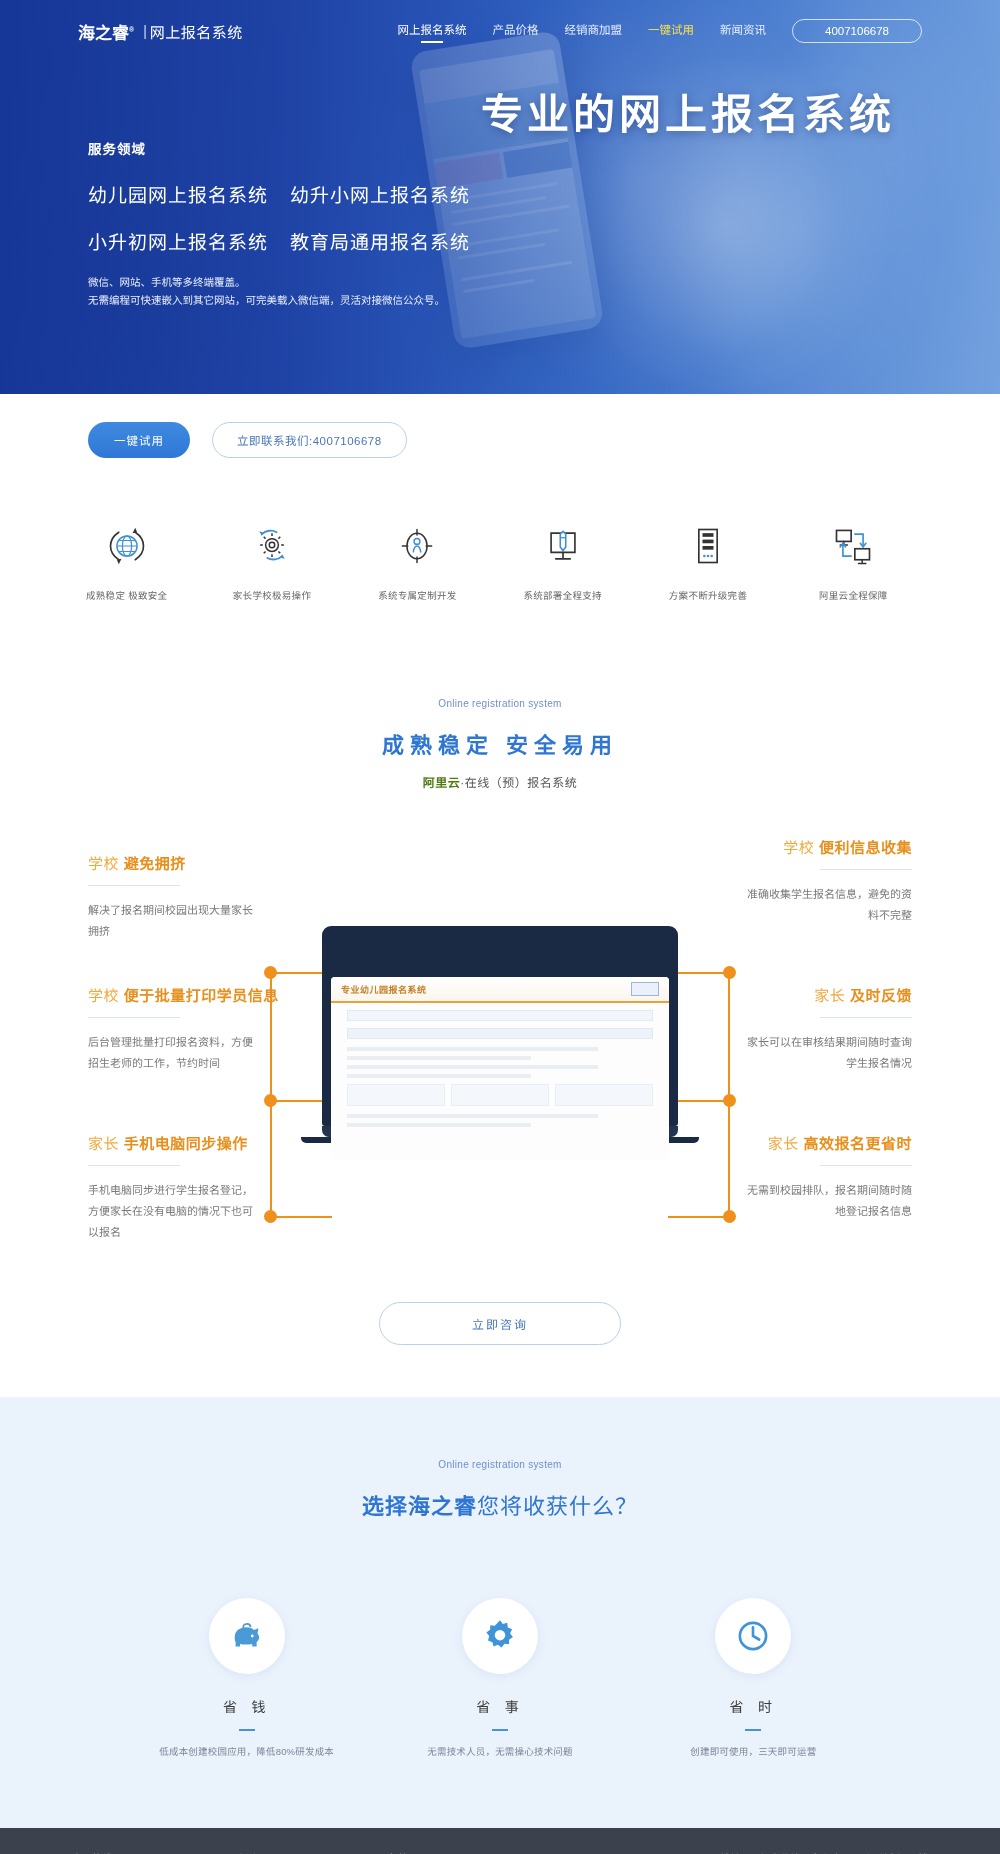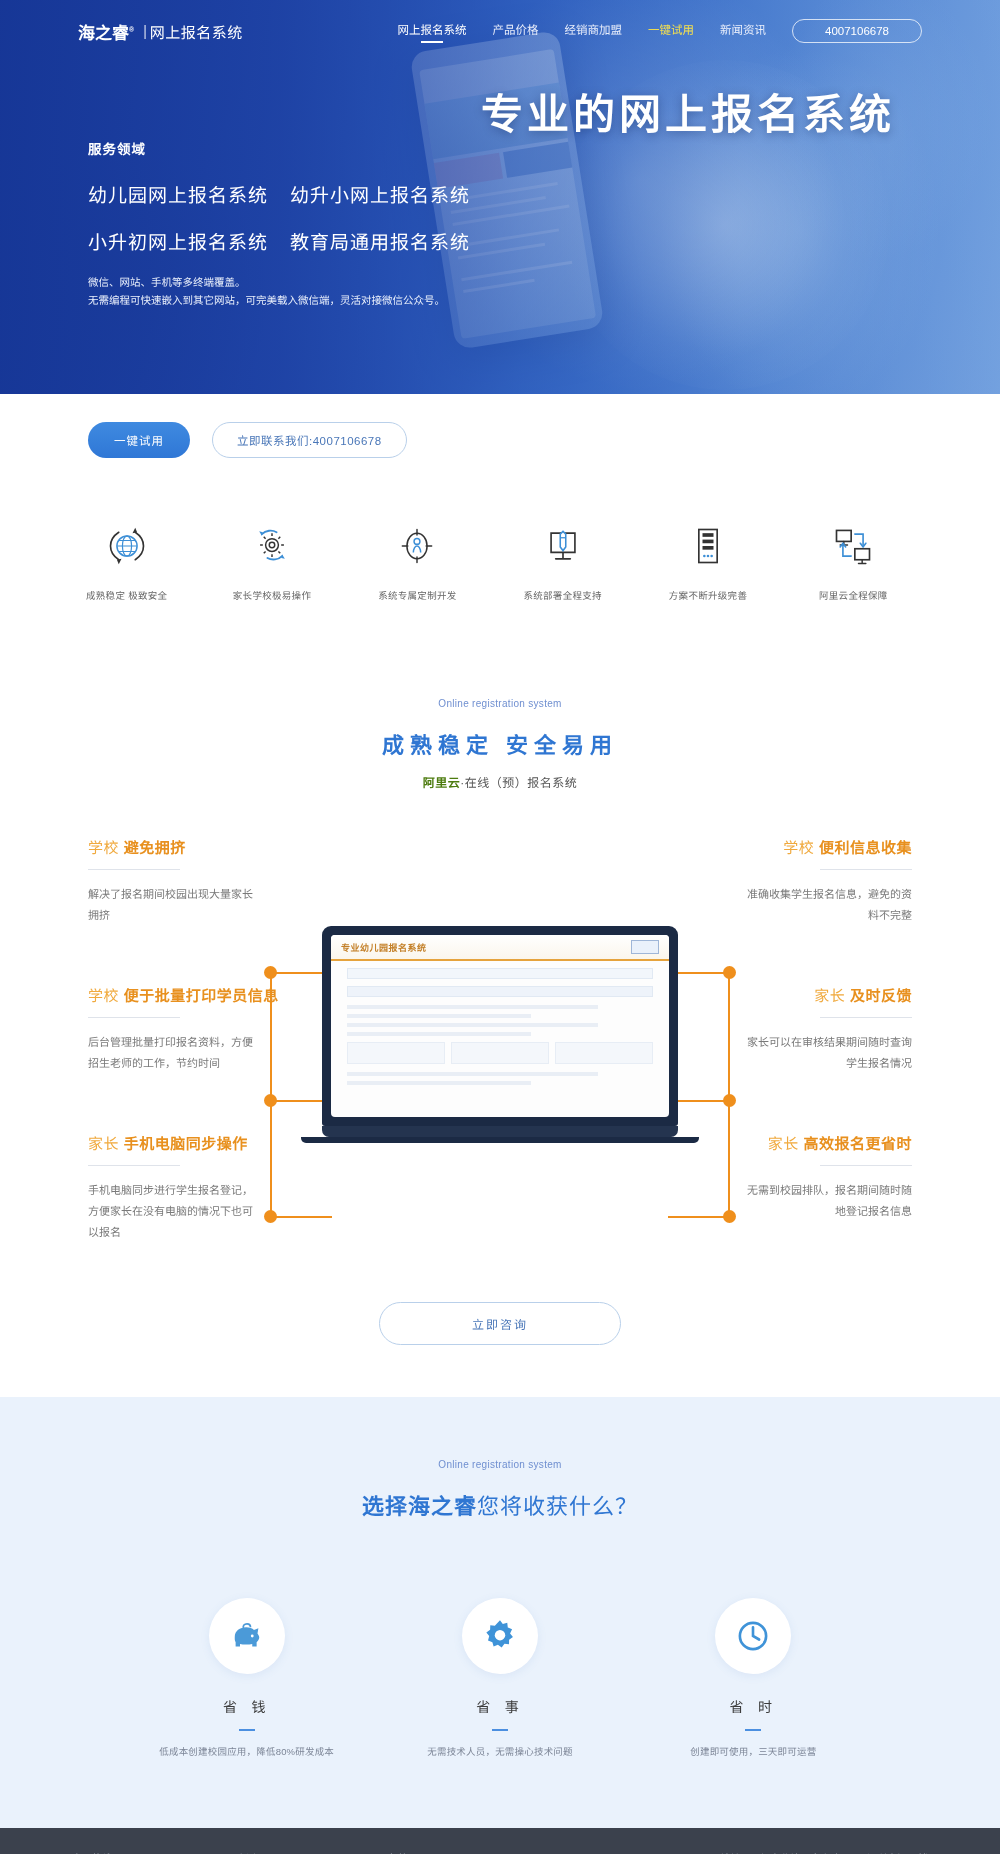--- a/index.html
+++ b/index.html
@@ -145,38 +145,38 @@
     position: relative; width: 1000px; height: 440px; margin-top: 46px;
   }
   .feat { position: absolute; width: 300px; }
   .feat .title { font-size: 15px; font-weight: bold; color: #e8901e; letter-spacing: .5px; }
   .feat .title .lt { color: #f0a93d; font-weight: normal; }
   .feat .rule { height: 1px; background: #dfe3ea; margin: 12px 0 14px; width: 92px; }
   .feat .body { font-size: 11px; color: #7a7a7a; line-height: 1.9; }
   .feat.right { text-align: right; }
   .feat.right .rule { margin-left: auto; }
 
-  .f1 { left: 88px;  top: 0px; }
+  .f1 { left: 88px;  top: 16px; }
   .f2 { right: 88px; top: 0px; }
   .f3 { left: 88px;  top: 148px; }
   .f4 { right: 88px; top: 148px; }
   .f5 { left: 88px;  top: 296px; }
   .f6 { right: 88px; top: 296px; }
 
   
   .conn { position: absolute; background: #ef8f1c; }
   .dot { position: absolute; width: 13px; height: 13px; border-radius: 50%; background: #ef8f1c; }
 
   
   .laptop { position: absolute; left: 322px; top: 90px; width: 356px; }
   .laptop-screen {
     width: 356px; height: 200px; background: #1b2a44;
     border-radius: 9px 9px 3px 3px; padding: 9px;
   }
-  .laptop-inner { width: 100%; height: 100%; background: #fdfdfd; border-radius: 4px; overflow: hidden; position: relative; }
+  .laptop-inner { width: 100%; height: 100%; background: #fdfdfd; border-radius: 4px; overflow: hidden; position: relative; margin-top: 42px; }
   .lp-head { height: 26px; background: linear-gradient(180deg,#fff,#fbf6ec); border-bottom: 2px solid #e6a33c; display:flex; align-items:center; }
   .lp-head .lp-logo { font-size: 9px; color:#c4812a; font-weight: bold; margin-left: 10px; letter-spacing:.5px; }
   .lp-head .lp-box { margin-left:auto; margin-right:10px; width: 28px; height: 14px; border:1px solid #9fb6d8; background:#eaf1fb; }
   .lp-bar { height: 11px; margin: 7px 16px 0; background: #f2f6fb; border:1px solid #e1e9f3; }
   .lp-bar.c { background:#eef3fa; }
   .lp-rows { margin: 8px 16px 0; }
   .lp-rows i { display: block; height: 4px; background: #e9eef5; margin-bottom: 5px; }
   .lp-rows i.s { width: 60%; }
   .lp-rows i.m { width: 82%; }
   .lp-cols { display:flex; gap: 6px; margin: 6px 16px 0; }

